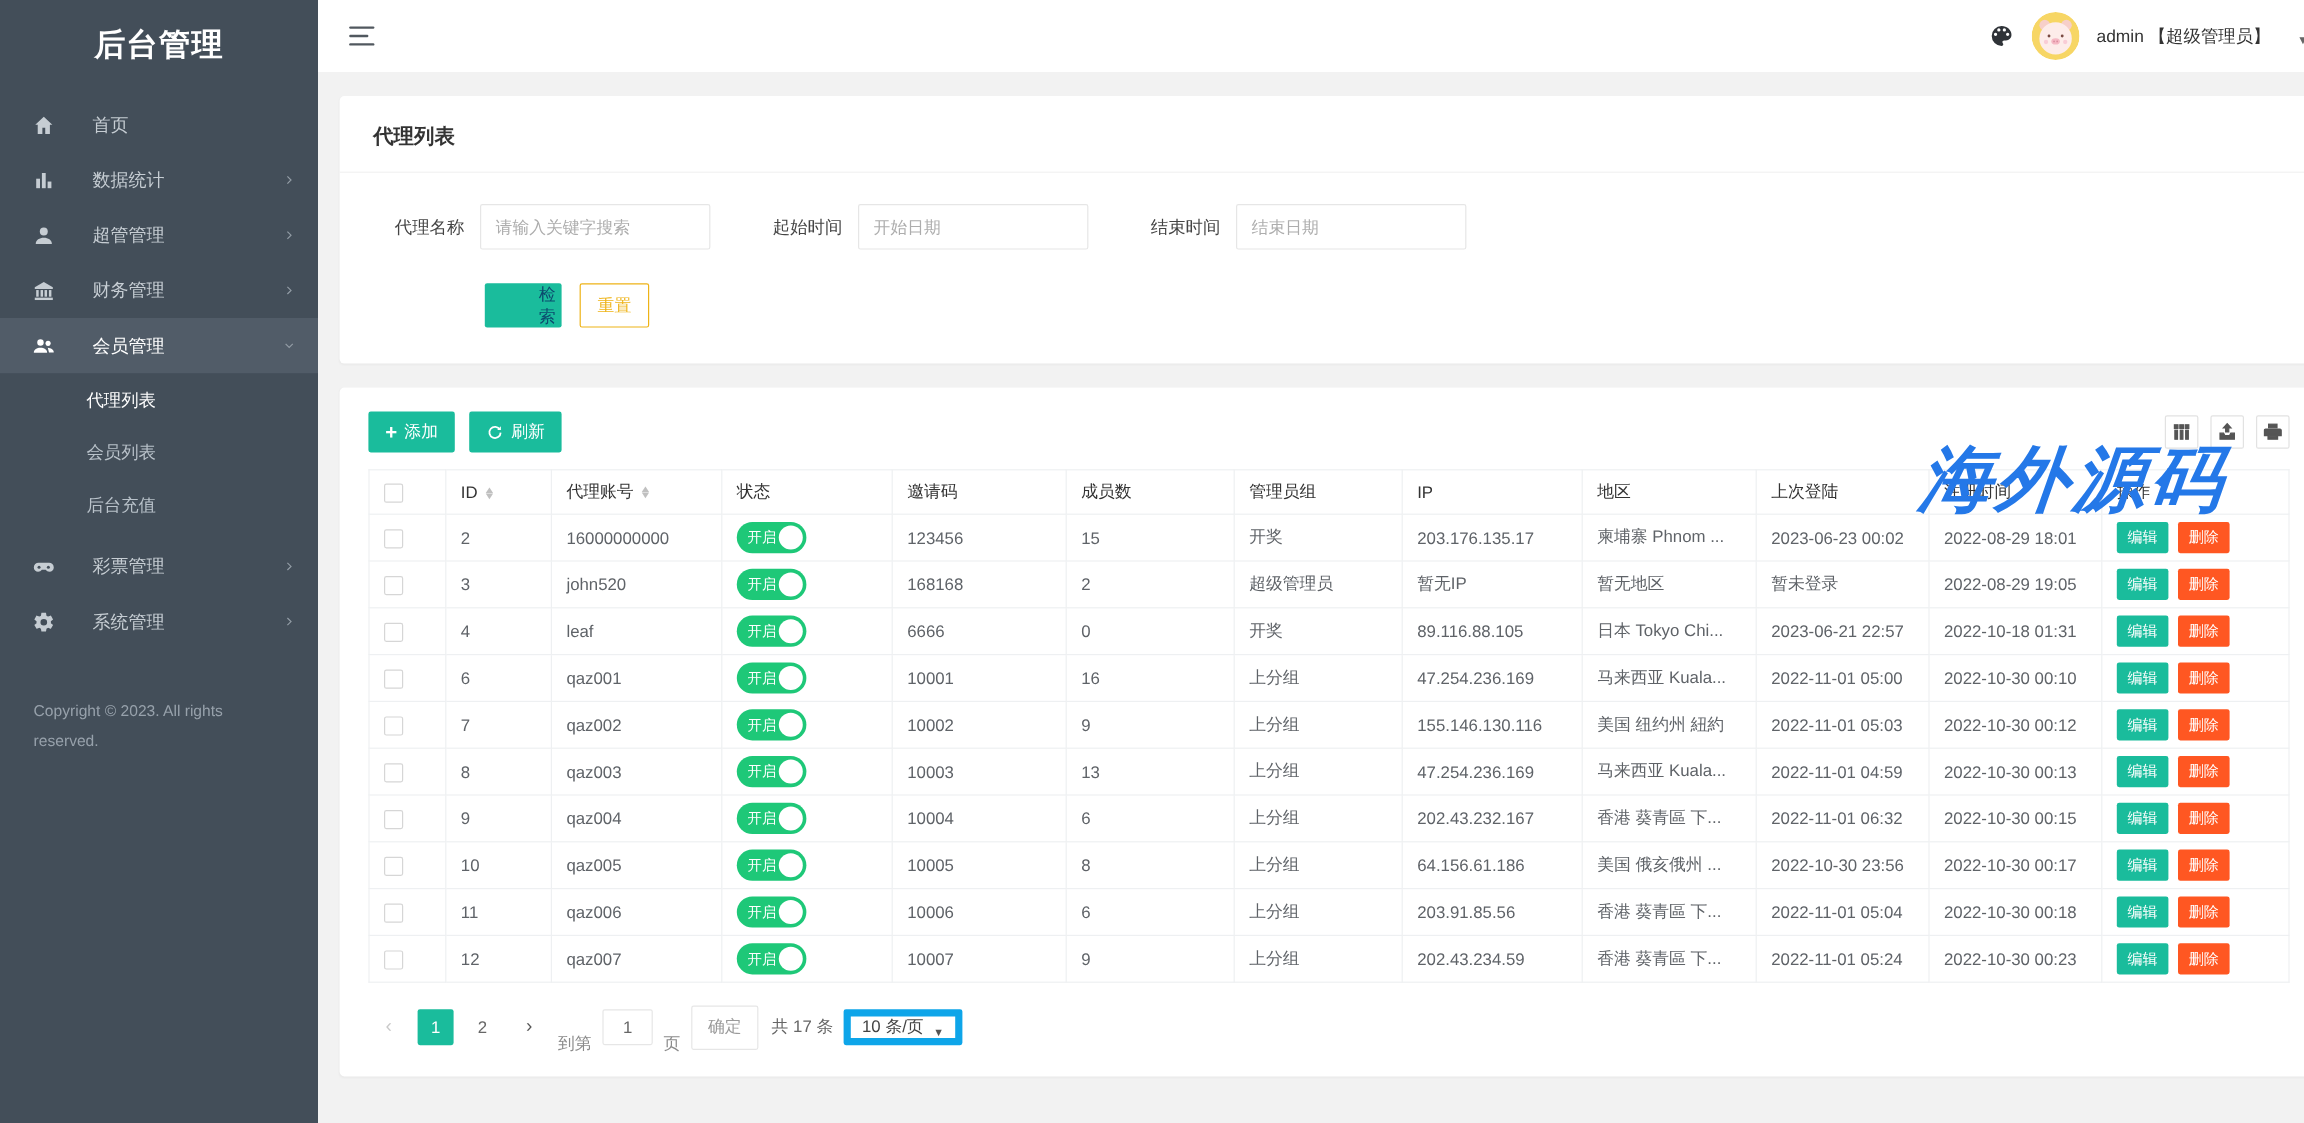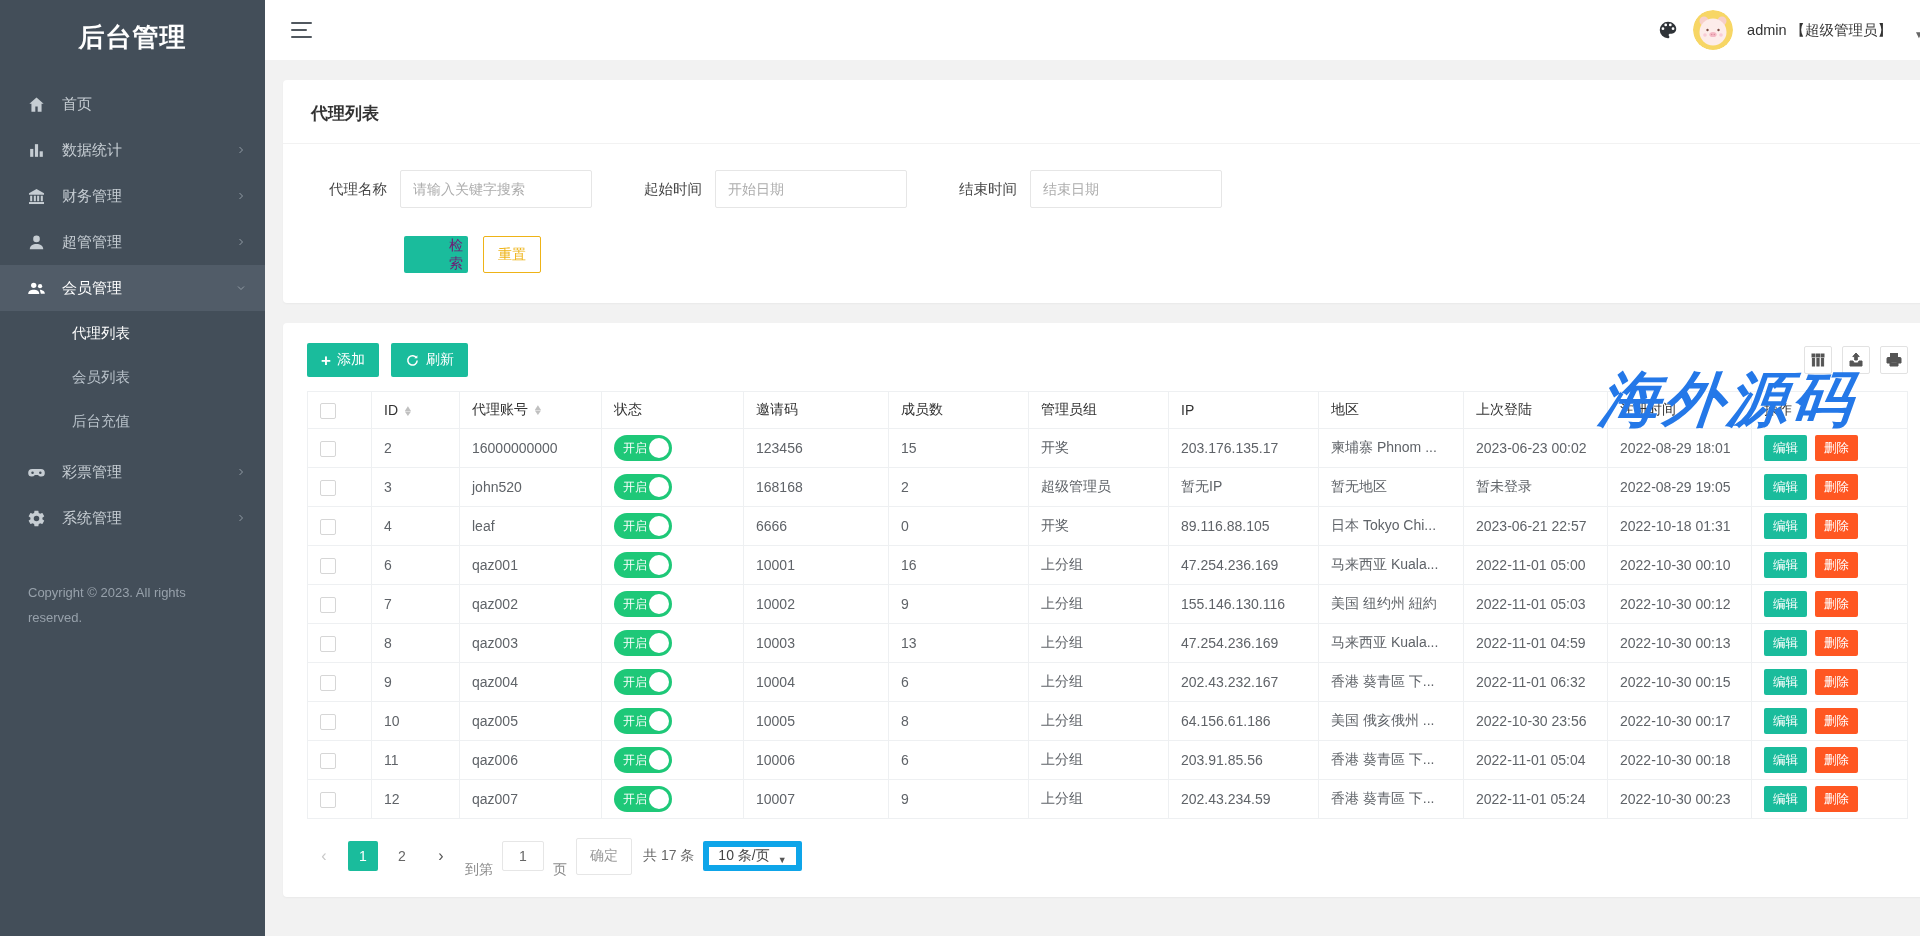--- a/index.html
+++ b/index.html
@@ -9,21 +9,21 @@
     background:#f2f2f2; color:#333; font-size:14px;
     display:flex;
   }
   :root {
     --accent:#1abc9c; --toggle:#1ec878; --danger:#ff5722;
     --warning:#eeb317; --wm:#2478e8; --sb:#434e59;
   }
   
   .sidebar { width:265px; height:936px; background:var(--sb); flex-shrink:0; color:#c6cdd3; }
   .app-title { color:#fff; font-size:26px; font-weight:bold; text-align:center; padding:20px 0 26px; letter-spacing:1px;}
-  .mi { height:46px; display:flex; align-items:center; padding:0 18px 0 26px; cursor:pointer; font-size:15px; position:relative;}
+  .mi { height:46px; display:flex; align-items:center; padding:0 18px 0 26px; cursor:pointer; font-size:15px; position:relative;gap:15px;}
   .mi .ic { width:20px; height:20px; margin-right:16px; display:flex; align-items:center; justify-content:center;}
   .mi .ic svg { width:19px; height:19px; fill:#c6cdd3; }
   .mi .chev { margin-left:auto; display:flex; }
   .mi .chev svg { width:12px; height:12px; stroke:#929ca5; stroke-width:2; fill:none; }
   .mi.active { background:#515c68; color:#fff; }
   .mi.active .ic svg { fill:#fff; }
   .submenu .smi { height:44px; display:flex; align-items:center; padding-left:72px; font-size:14.5px; color:#b9c2ca; cursor:pointer;}
   .submenu .smi.on { color:#fff; }
   .copyright { padding:40px 28px 0; font-size:13px; color:#97a1ab; line-height:1.9; }
   
@@ -45,21 +45,21 @@
   .card-head { padding:22px 28px 18px; border-bottom:1px solid #f2f2f2; }
   .card-head h2 { font-size:17px; font-weight:bold; color:#333; }
   .search-body { padding:26px 28px 30px 46px; }
   .filter-row { display:flex; align-items:center; gap:52px; }
   .fgroup { display:flex; align-items:center; gap:13px; }
   .fgroup label { color:#444; font-size:14.5px; white-space:nowrap; }
   .fgroup input { width:192px; height:38px; border:1px solid #e6e6e6; border-radius:2px; padding:0 12px; font-size:14px; color:#333; outline:none; font-family:inherit;}
   .fgroup input::placeholder { color:#adadad; }
   .btn-row { margin-top:28px; margin-left:75px; display:flex; gap:15px; }
   .btn { display:inline-flex; align-items:center; justify-content:center; border-radius:2px; cursor:pointer; font-size:14px; border:none; font-family:inherit;}
-  .btn-search { background:var(--accent); color:#701a75; width:64px; height:37px;padding-left:40px; }
+  .btn-search { background:var(--accent); color:#0c4a6e; width:64px; height:37px;padding-left:40px; }
   .btn-reset { background:#fff; color:var(--warning); border:1px solid var(--warning); width:58px; height:37px; }
   
   .table-card { padding:20px 24px 18px; }
   .toolbar { display:flex; align-items:center; justify-content:space-between; margin-bottom:14px; }
   .toolbar-left { display:flex; gap:12px; }
   .btn-tool { background:var(--accent); color:#fff; height:34px; padding:0 14px; gap:6px; font-size:14px;}
   .btn-tool .plus { font-size:17px; font-weight:bold; line-height:1;}
   .btn-tool svg { width:15px; height:15px; }
   .toolbar-right { display:flex; gap:10px; }
   .icon-btn { width:28px; height:28px; border:1px solid #e2e2e2; border-radius:2px; display:flex; align-items:center; justify-content:center; cursor:pointer; background:#fff;}
@@ -118,43 +118,43 @@
       <span>数据统计</span>
       <span class="chev">
           <svg viewBox="0 0 24 24">
             <polyline points="9 6 15 12 9 18"></polyline>
           </svg>
         </span>
     </div>
     <div class="mi">
       <span class="ic">
           <svg viewBox="0 0 24 24">
+            <circle cx="12" cy="7.5" r="4.2"></circle>
+            <path d="M3.5 20.5c0-4.3 4-6.5 8.5-6.5s8.5 2.2 8.5 6.5z"></path>
+          </svg>
+        </span>
+      <span>超管管理</span>
+      <span class="chev">
+          <svg viewBox="0 0 24 24">
+            <polyline points="9 6 15 12 9 18"></polyline>
+          </svg>
+        </span>
+    </div>
+    <div class="mi">
+      <span class="ic">
+          <svg viewBox="0 0 24 24">
             <path d="M12 2.5L2.5 8v1.8h19V8z"></path>
             <rect x="4" y="11" width="2.6" height="7"></rect>
             <rect x="8.6" y="11" width="2.6" height="7"></rect>
             <rect x="12.8" y="11" width="2.6" height="7"></rect>
             <rect x="17.4" y="11" width="2.6" height="7"></rect>
             <rect x="2.5" y="19" width="19" height="2.5"></rect>
           </svg>
         </span>
       <span>财务管理</span>
-      <span class="chev">
-          <svg viewBox="0 0 24 24">
-            <polyline points="9 6 15 12 9 18"></polyline>
-          </svg>
-        </span>
-    </div>
-    <div class="mi">
-      <span class="ic">
-          <svg viewBox="0 0 24 24">
-            <circle cx="12" cy="7.5" r="4.2"></circle>
-            <path d="M3.5 20.5c0-4.3 4-6.5 8.5-6.5s8.5 2.2 8.5 6.5z"></path>
-          </svg>
-        </span>
-      <span>超管管理</span>
       <span class="chev">
           <svg viewBox="0 0 24 24">
             <polyline points="9 6 15 12 9 18"></polyline>
           </svg>
         </span>
     </div>
     <div class="mi active">
       <span class="ic">
           <svg viewBox="0 0 24 24">
             <circle cx="8.5" cy="8" r="3.4"></circle>

